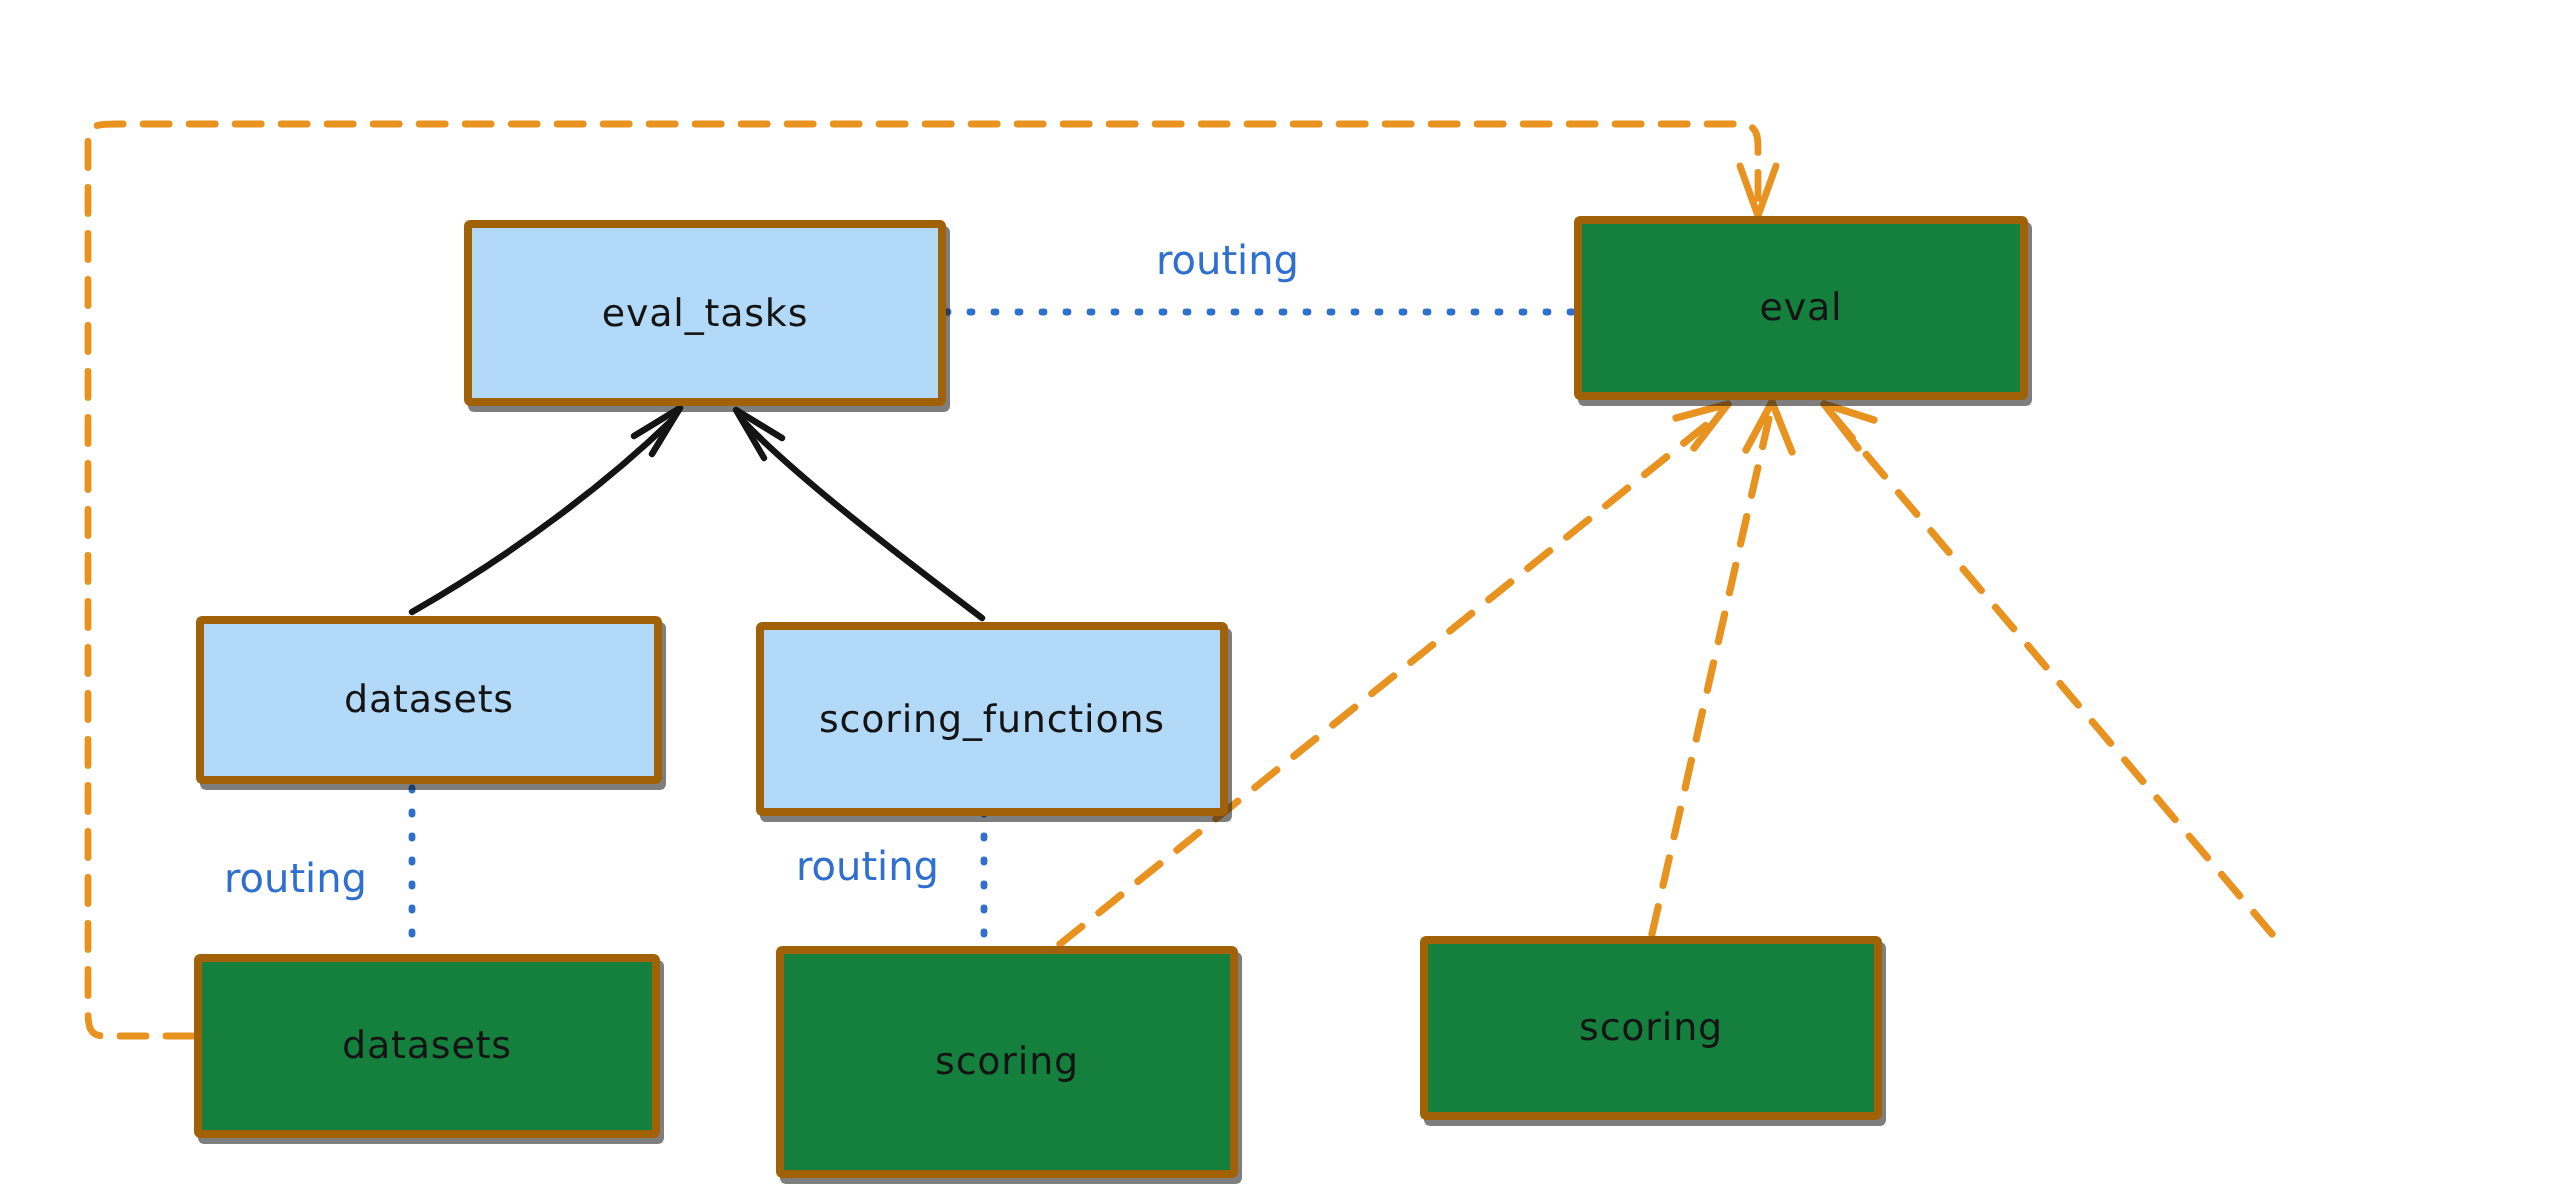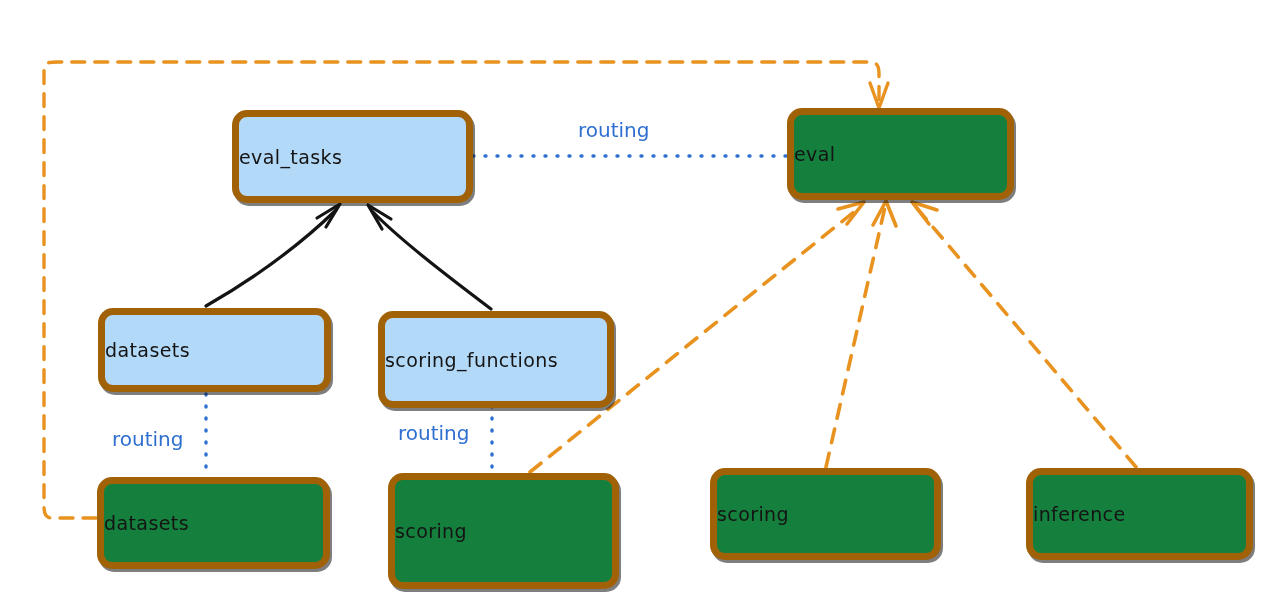--- a/index.html
+++ b/index.html
@@ -23,24 +23,25 @@
   #edge-layer {
     position: absolute;
     left: 0;
     top: 0;
     width: 1280px;
     height: 596px;
   }
   .node {
     position: absolute;
     box-sizing: border-box;
-    border: 7px solid #a16207;
-    border-radius: 15px;
+    border: 4px solid #a16207;
+    border-radius: 3px;
     display: flex;
     align-items: center;
+    justify-content: center;
     box-shadow: 2px 3px 0 rgba(20,20,20,0.55);
   }
   .node.api {
     background: #b3d9f8;
   }
   .node.provider {
     background: #15803d;
   }
   .node-label {
     font-family: "DejaVu Sans", sans-serif;
@@ -130,23 +131,20 @@
   </div>
 
   <div class="node provider" style="left:388px; top:473px; width:231px; height:116px;">
     <span class="node-label">scoring</span>
   </div>
 
   <div class="node provider" style="left:710px; top:468px; width:231px; height:92px;">
     <span class="node-label">scoring</span>
   </div>
 
-  <div class="node provider" style="left:1026px; top:468px; width:227px; height:92px;">
-    <span class="node-label">inference</span>
-  </div>
 
   <div class="edge-label" style="left:578px; top:118px;">routing</div>
 
   <div class="edge-label" style="left:112px; top:427px;">routing</div>
 
   <div class="edge-label" style="left:398px; top:421px;">routing</div>
 
 </div>
 
 </body></html>

